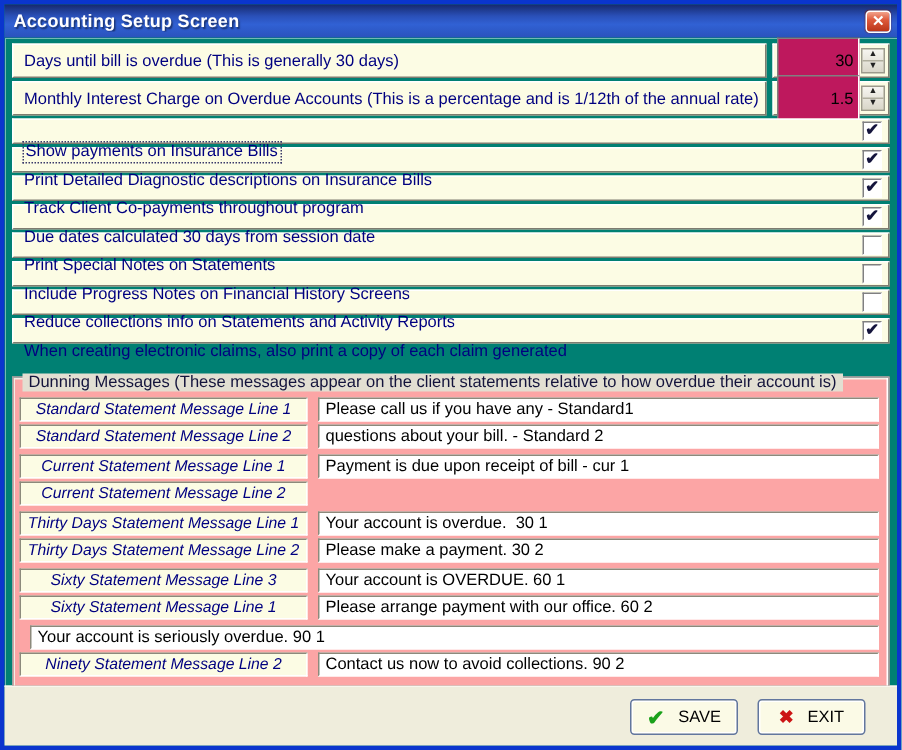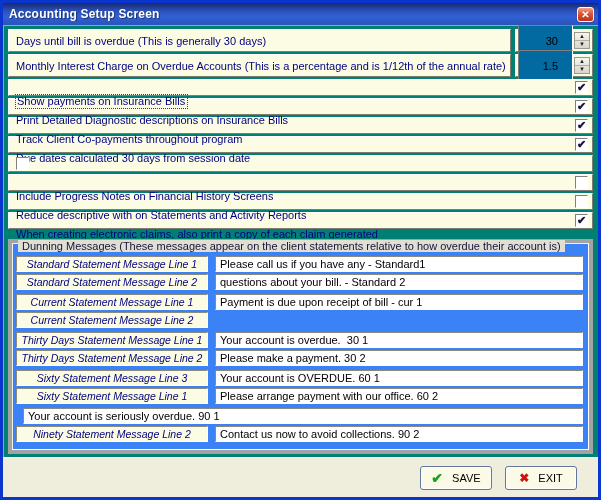--- a/index.html
+++ b/index.html
@@ -51,21 +51,21 @@
   }
 
   
   .num-row{ display:flex; height:23px; flex:0 0 23px; margin-bottom:2px; gap:4px; }
   .num-label{ flex:1; display:flex; align-items:center; padding-left:7px;
     color:#000080; font-size:11px; white-space:nowrap; overflow:hidden; }
   .spin-panel{ width:78px; flex:0 0 78px; display:flex; align-items:center; padding:2px 2px; }
   .spin-edit{
     flex:1; width:40px; height:32px;
     border:1px solid #808080; border-right-color:#FFF; border-bottom-color:#FFF;
-    background:#0369a1; text-align:right; padding:0 14px 0 0;
+    background:#be185d; text-align:right; padding:0 3px 0 0;
     font:11px "Liberation Sans", sans-serif; color:#000;
   }
   .spin-btns{
     width:16px; height:17px; margin-left:1px;
     display:flex; flex-direction:column;
     border:1px solid #9C9A8C; background:linear-gradient(180deg,#F6F5F0,#D9D6C9);
   }
   .spin-up,.spin-down{
     flex:1; font-size:6px; line-height:7px; text-align:center; color:#222;
     cursor:default; overflow:hidden;
@@ -85,23 +85,23 @@
   .checkbox{
     width:13px; height:13px; flex:0 0 13px;
     background:#FFFFFF;
     border:1px solid #808080; border-right-color:#FFF; border-bottom-color:#FFF;
     font-size:11px; line-height:11px; text-align:center; color:#14143C;
     font-weight:bold; cursor:default;
   }
 
   
   .groupbox{
-    margin-top:8px; position:relative;
-    background:#3b82f6;
-    border:4px solid #a3a3a3;
+    margin-top:20px; position:relative;
+    background:#fca5a5;
+    border:1px solid #a3a3a3;
     box-shadow:inset -1px -1px 0 #FFFFFF, inset 1px 1px 0 #F2F0E6;
     padding:13px 6px 6px 4px;
   }
   .group-caption{
     position:absolute; top:-3px; left:6px;
     background:#E2DFD2; padding:0 4px;
     color:#14143C; font-size:11px; white-space:nowrap;
   }
   .d-row{ display:flex; height:16px; margin-bottom:2px; }
   .d-row.pair-gap{ margin-top:4px; }
@@ -192,30 +192,31 @@
     <span class="check-label">Track Client Co-payments throughout program</span>
     <span class="checkbox">✔</span>
   </div>
 
   <div class="panel-raised check-row">
     <span class="check-label">Due dates calculated 30 days from session date</span>
     <span class="checkbox">✔</span>
   </div>
 
   <div class="panel-raised check-row">
+    <span class="check-label">Print Special Notes on Statements</span>
     <span class="checkbox"></span>
   </div>
 
   <div class="panel-raised check-row">
     <span class="check-label">Include Progress Notes on Financial History Screens</span>
     <span class="checkbox"></span>
   </div>
 
   <div class="panel-raised check-row">
-    <span class="check-label">Reduce descriptive with on Statements and Activity Reports</span>
+    <span class="check-label">Reduce collections info on Statements and Activity Reports</span>
     <span class="checkbox"></span>
   </div>
 
   <div class="panel-raised check-row">
     <span class="check-label">When creating electronic claims, also print a copy of each claim generated</span>
     <span class="checkbox">✔</span>
   </div>
 </div>
 
     <div class="groupbox">

